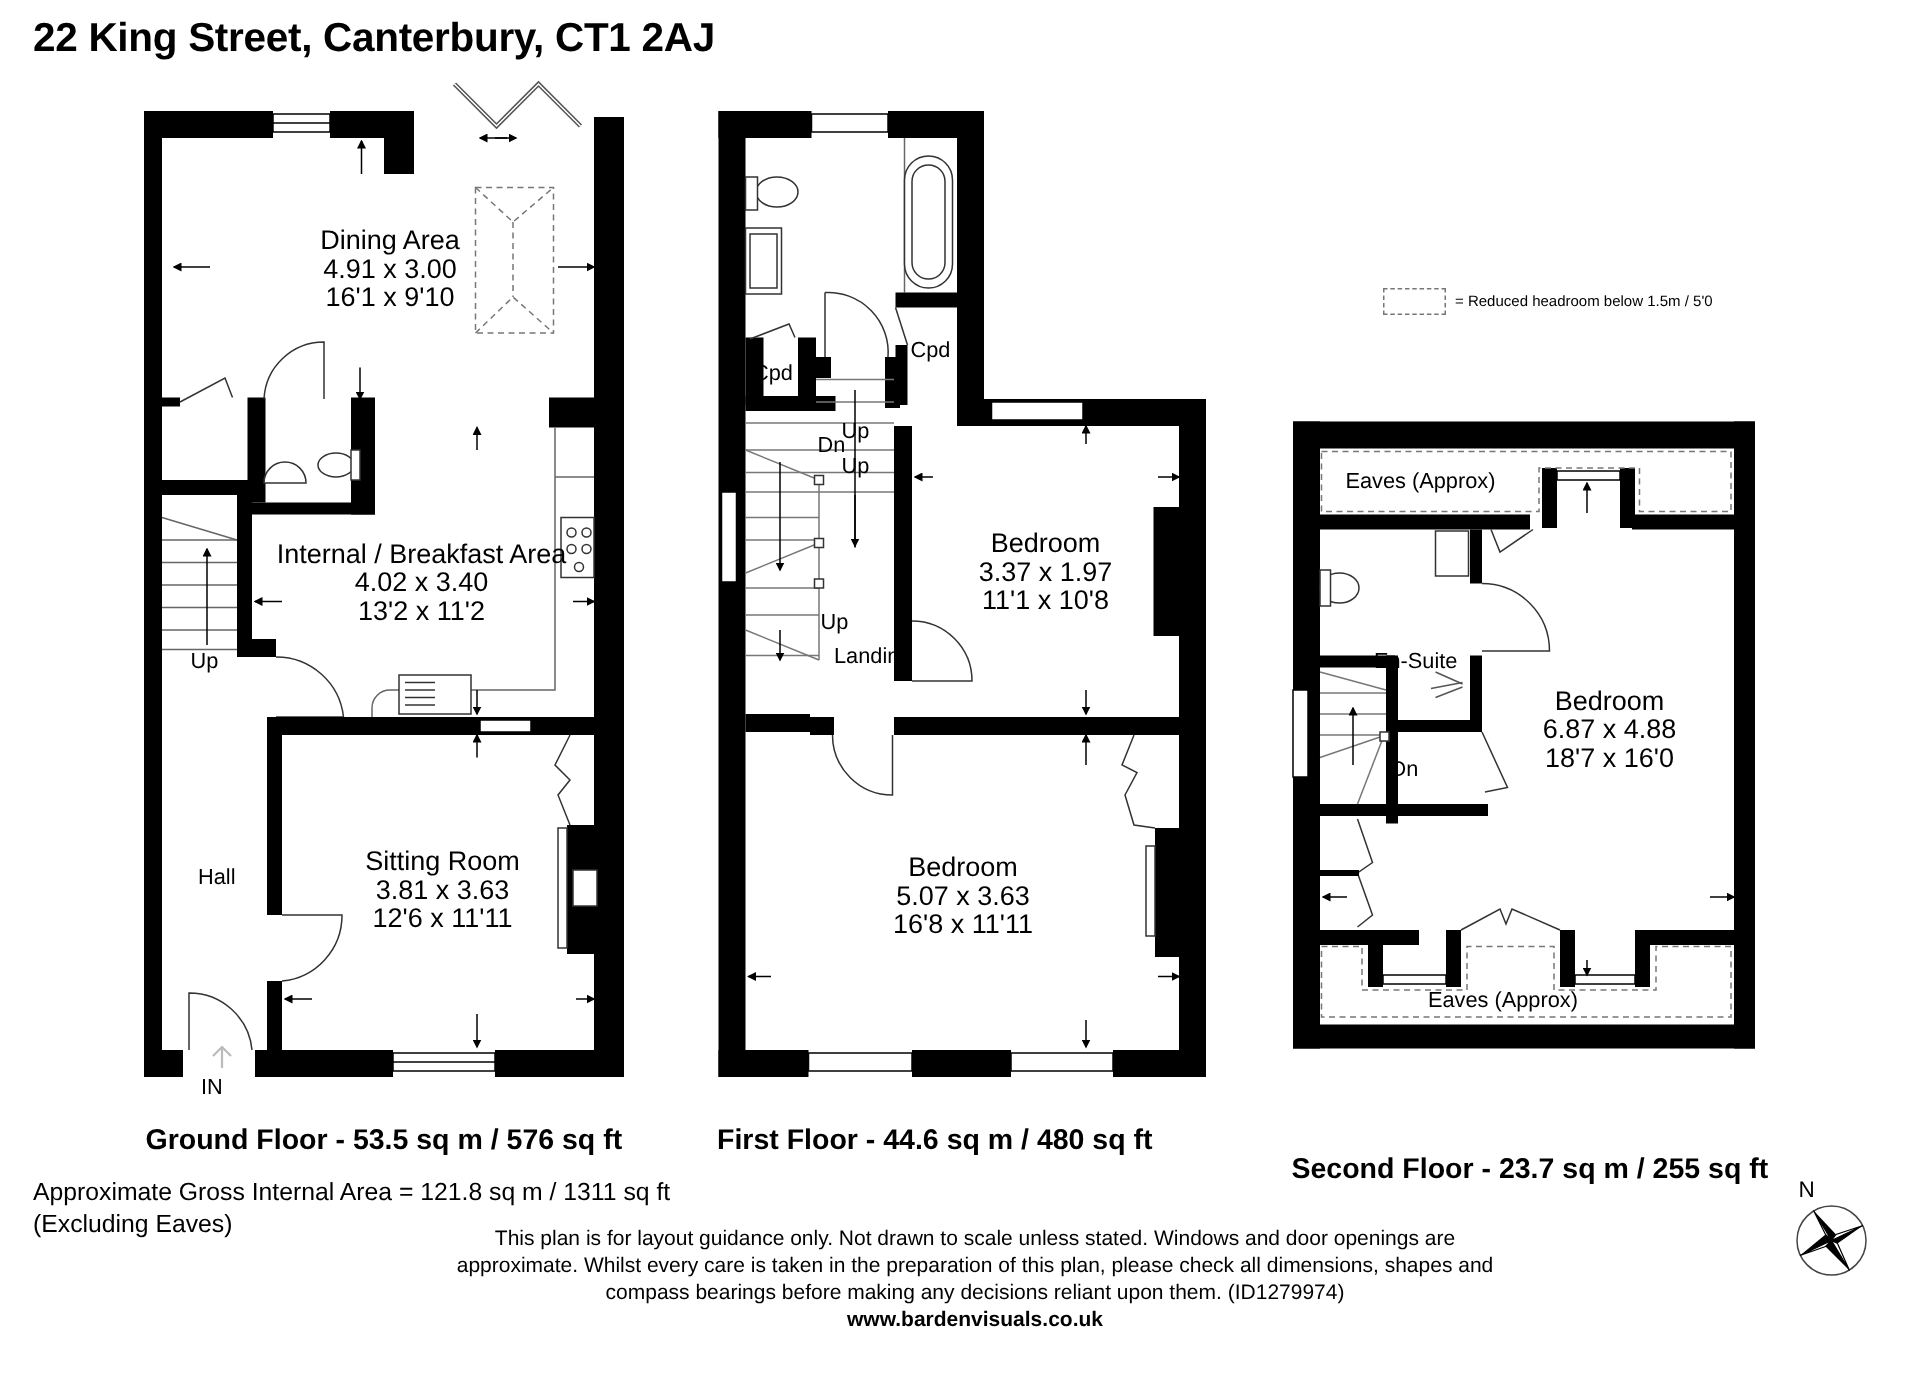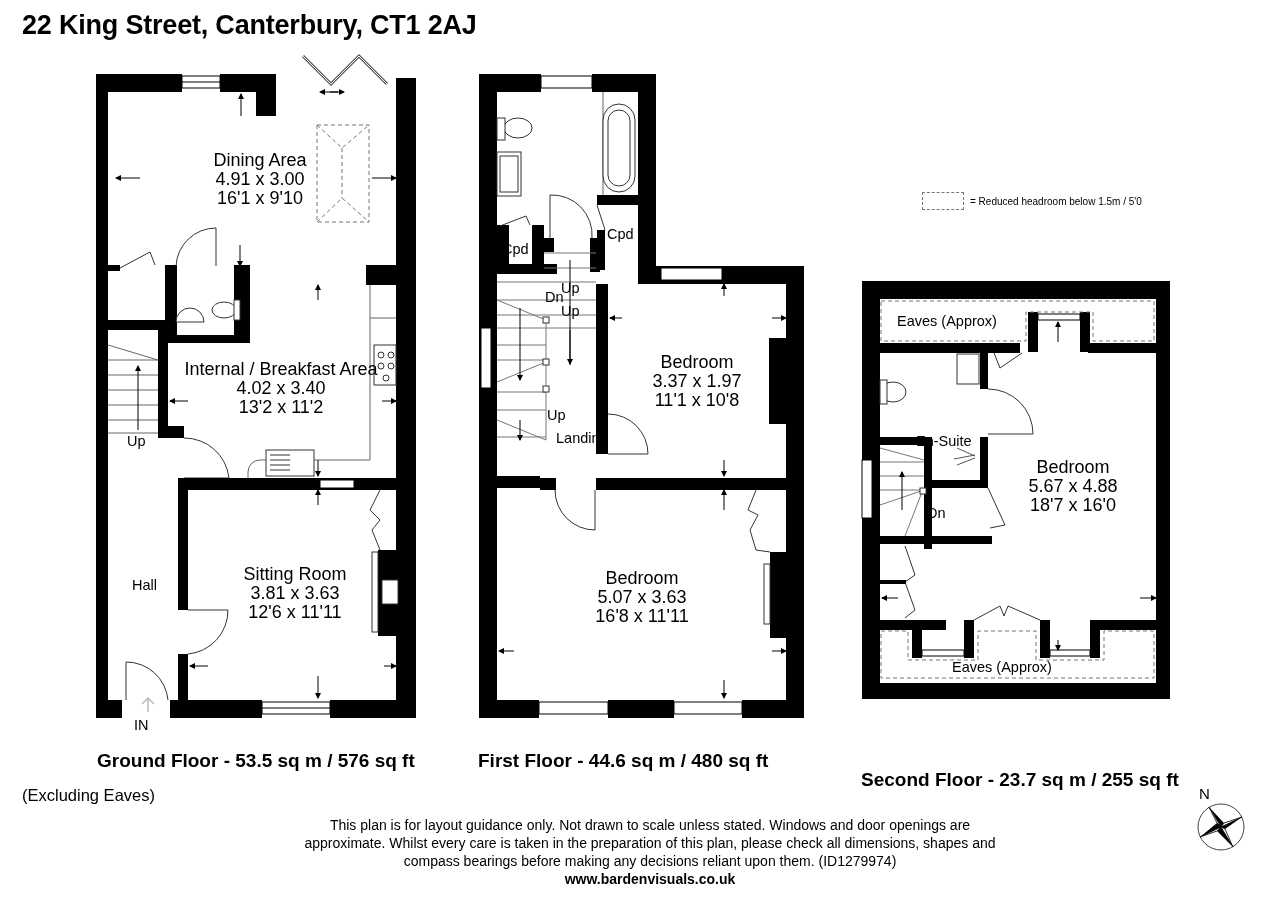--- a/index.html
+++ b/index.html
@@ -315,33 +315,34 @@
 <div class="lbl" style="left:556px; top:430px;">Landing</div>
 <div class="lbl" style="left:502px; top:241px;">Cpd</div>
 <div class="lbl" style="left:607px; top:226px;">Cpd</div>
 <div class="lbl" style="left:545px; top:289px;">Dn</div>
 <div class="lbl" style="left:561px; top:280px;">Up</div>
 <div class="lbl" style="left:561px; top:303px;">Up</div>
 <div class="lbl" style="left:547px; top:407px;">Up</div>
 
 <div class="room-text" style="left:1073px; top:458px;">
   <div>Bedroom</div>
-  <div>5.67 x 4.88</div>
+  <div>6.87 x 4.88</div>
   <div>18'7 x 16'0</div>
 </div>
 <div class="lbl" style="left:916px; top:401px;margin-top:32px;">En-Suite</div>
 <div class="lbl" style="left:897px; top:313px;">Eaves (Approx)</div>
 <div class="lbl" style="left:952px; top:659px;">Eaves (Approx)</div>
 <div class="lbl" style="left:927px; top:505px;">Dn</div>
 
 <div class="floor-label" style="left:97px;">Ground Floor - 53.5 sq m / 576 sq ft</div>
 <div class="floor-label" style="left:478px;">First Floor - 44.6 sq m / 480 sq ft</div>
 <div class="floor-label" style="left:861px;margin-top:19px;">Second Floor - 23.7 sq m / 255 sq ft</div>
 
 <div class="gia">
+  <div>Approximate Gross Internal Area = 121.8 sq m / 1311 sq ft</div>
   <div>(Excluding Eaves)</div>
 </div>
 
 <div class="compass">
   <div style="font-size:15px; position:absolute; left:4px; top:0;">N</div>
   <svg width="56" height="62" viewBox="0 0 56 62" style="position:absolute; left:0; top:14px;">
     <circle cx="26" cy="28" r="23" fill="none" stroke="#444" stroke-width="1"></circle>
     <polygon points="14,8 29,24 26,28" fill="#000"></polygon>
     <polygon points="14,8 22,24 26,28" fill="#fff" stroke="#000" stroke-width="0.8"></polygon>
     <polygon points="47,18 29,24 26,28" fill="#fff" stroke="#000" stroke-width="0.8"></polygon>

